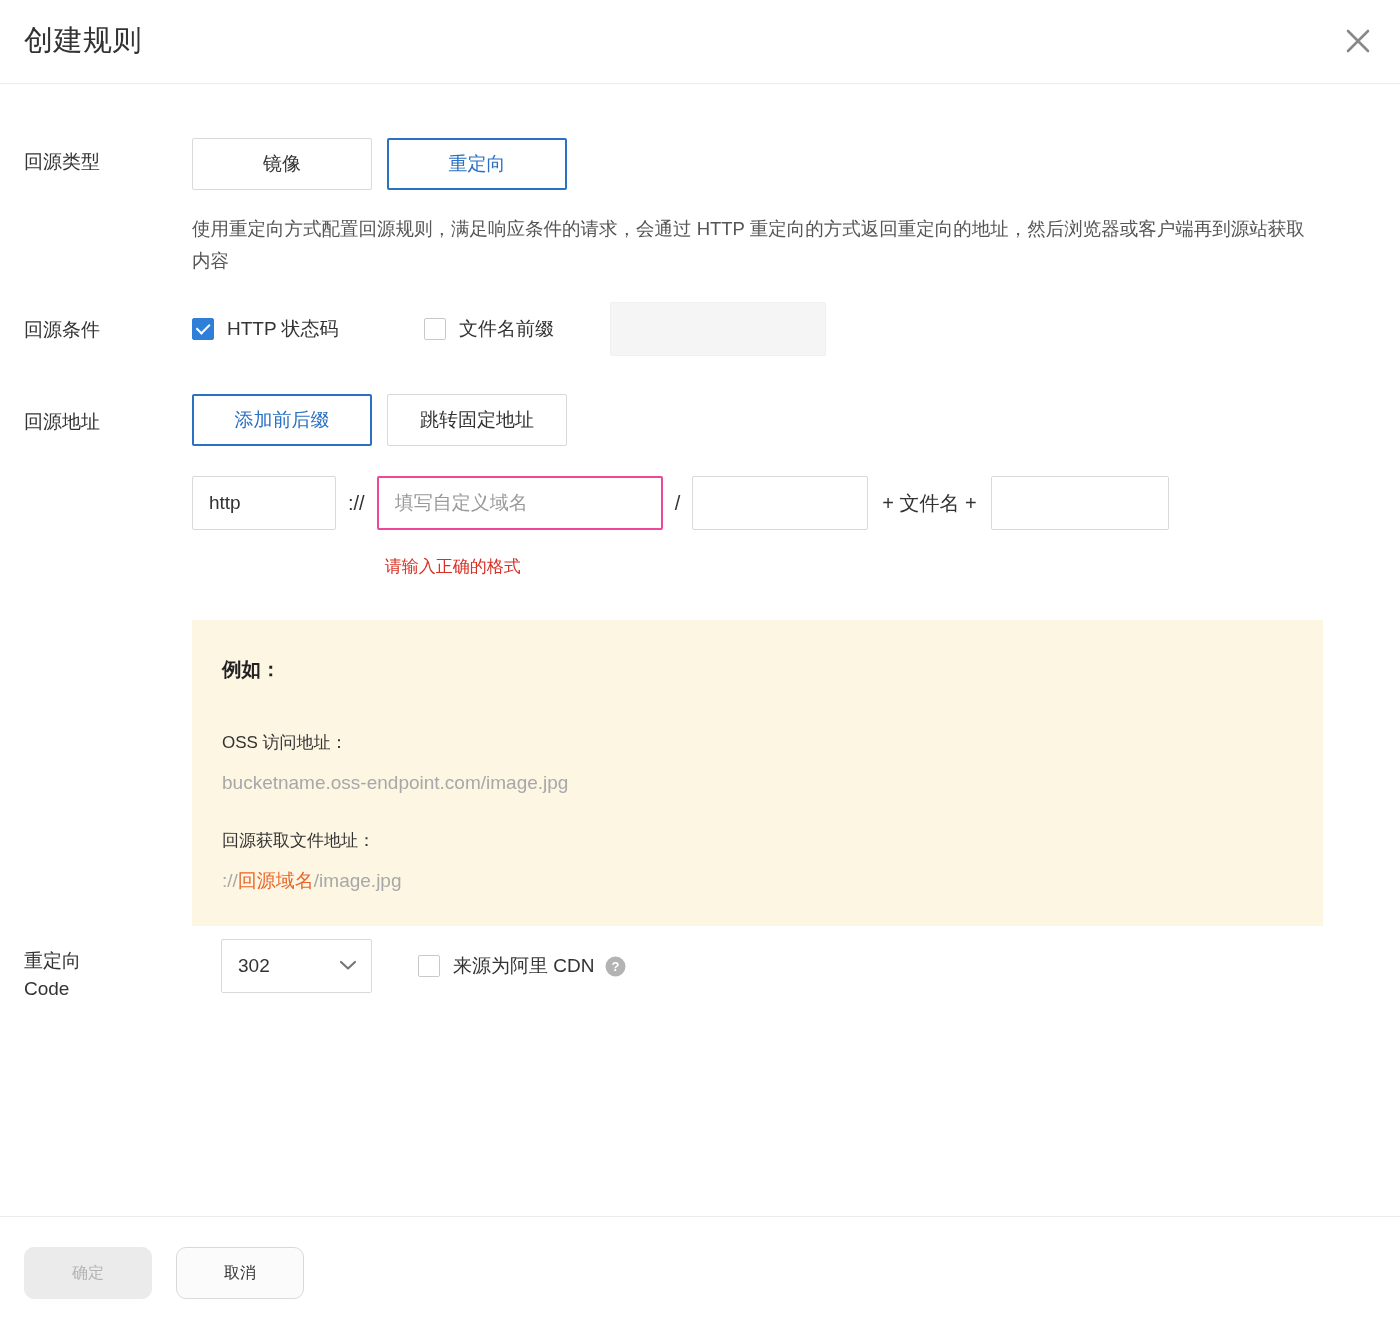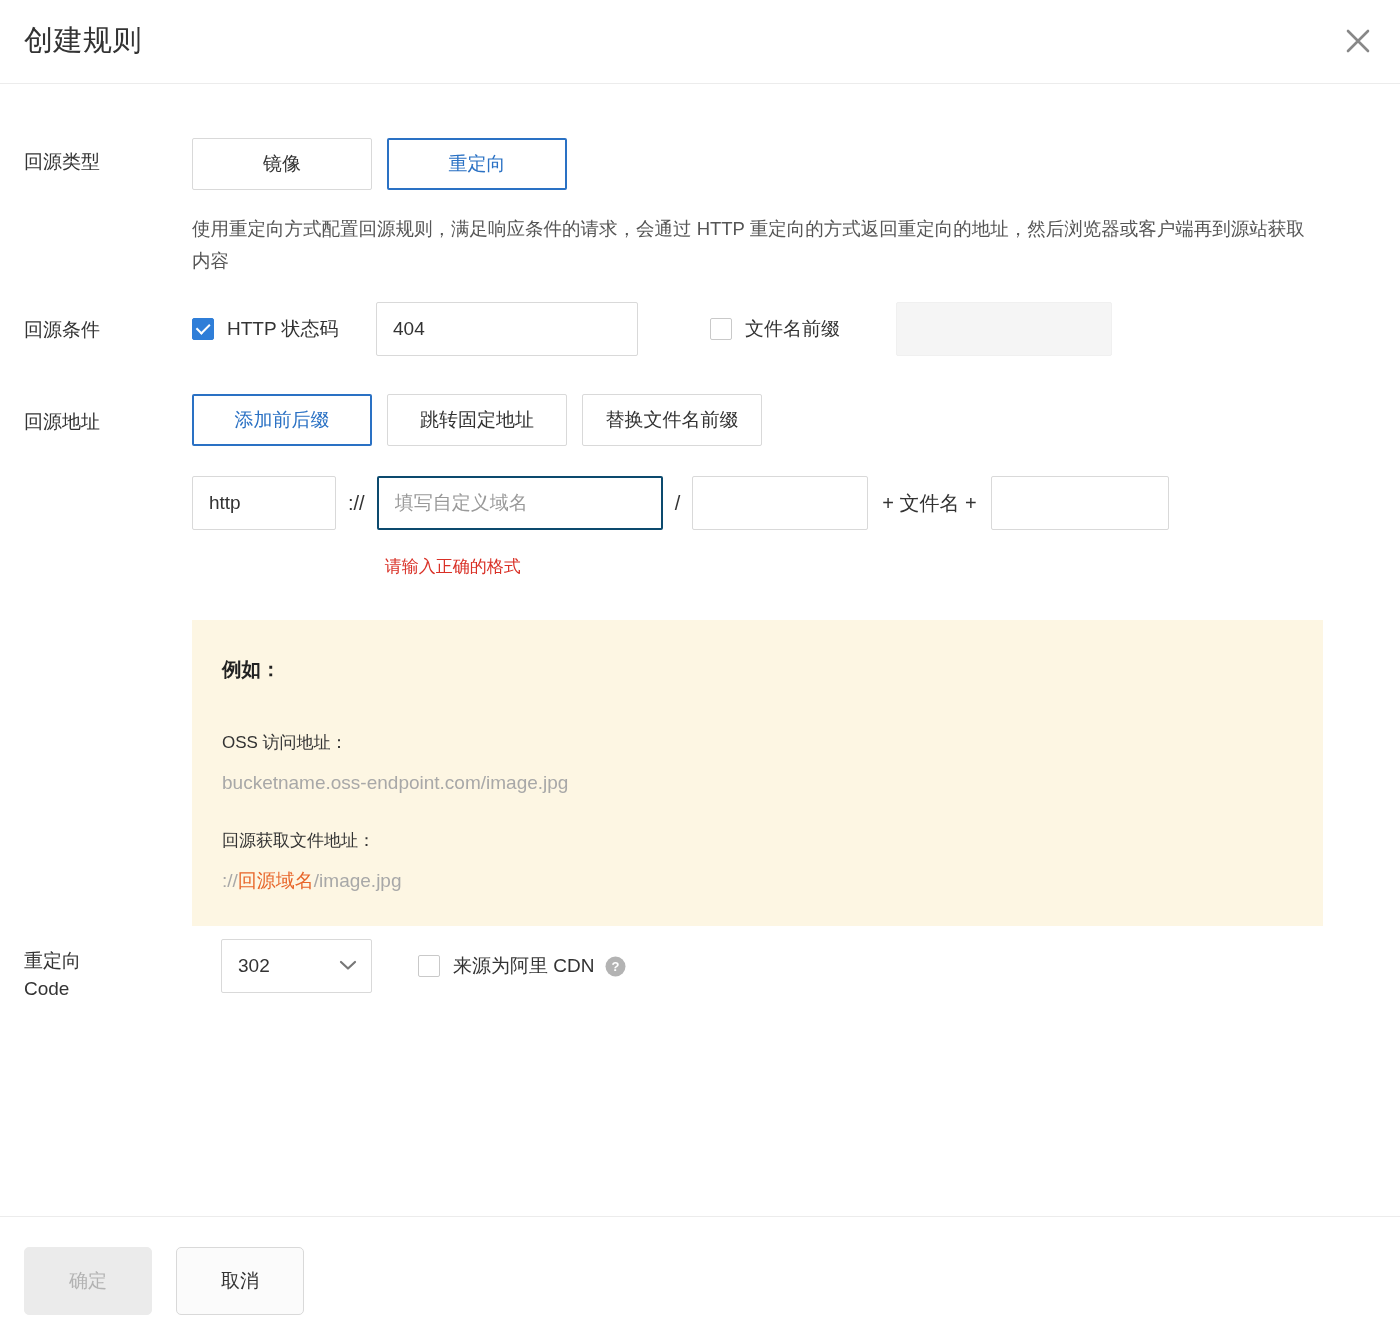--- a/index.html
+++ b/index.html
@@ -146,21 +146,21 @@
     color: #333333;
     padding: 0 16px;
     outline: none;
   }
   .txt-input::placeholder { color: #999999; }
   .txt-input.disabled {
     background: #f5f5f5;
     border-color: #f0f0f0;
     color: #bbbbbb;
   }
-  .txt-input.error { border: 2px solid #0c4a6e; }
+  .txt-input.error { border: 2px solid #ec4899; }
 
   .sep-text {
     font-size: 20px;
     color: #333333;
     line-height: 54px;
     white-space: nowrap;
   }
 
   .err-msg {
     color: #d93026;
@@ -237,26 +237,26 @@
     position: absolute;
     left: 0;
     right: 0;
     bottom: 0;
     height: 103px;
     border-top: 1px solid #ececec;
   }
   .footer-btn {
     position: absolute;
     top: 30px;
-    height: 68px;
+    height: 52px;
     min-width: 128px;
     padding: 0 24px;
-    font-size: 19px;
+    font-size: 16px;
     font-family: inherit;
-    border-radius: 5px;
+    border-radius: 10px;
     display: flex;
     align-items: center;
     justify-content: center;
   }
   .footer-btn.primary-disabled {
     left: 24px;
     background: #ebebeb;
     border: 1px solid #ebebeb;
     color: #b3b3b3;
     cursor: not-allowed;
@@ -296,38 +296,36 @@
 
   <div class="row" style="top:218px;">
     <div class="row-label" style="top:14px;">回源条件</div>
     <div class="row-content">
       <div style="display:flex; align-items:center;">
 
         <label class="cb-wrap" style="width:160px;">
           <span class="cb-box checked"></span>
           <span class="cb-label">HTTP 状态码</span>
         </label>
-        <input class="txt-input" style="width: 262px; margin-left: 24px;" value="404">
 
         <label class="cb-wrap" style="margin-left:72px; width:160px;">
           <span class="cb-box"></span>
           <span class="cb-label">文件名前缀</span>
         </label>
         <input class="txt-input disabled" style="width: 216px; margin-left: 26px;" disabled="" value="">
       </div>
     </div>
   </div>
 
   <div class="row" style="top:310px;">
     <div class="row-label" style="top:14px;">回源地址</div>
     <div class="row-content">
       <div class="seg-group">
         <button class="seg-btn active">添加前后缀</button>
         <button class="seg-btn">跳转固定地址</button>
-        <button class="seg-btn">替换文件名前缀</button>
       </div>
 
       <div style="display:flex; align-items:flex-start; margin-top:30px;">
         <input class="txt-input" style="width: 144px;" value="http">
         <span class="sep-text" style="margin:0 12px;">://</span>
         <div>
           <input class="txt-input error" style="width: 286px;" placeholder="填写自定义域名">
           <div class="err-msg" style="margin-top:24px; margin-left:8px;">请输入正确的格式</div>
         </div>
         <span class="sep-text" style="margin:0 12px;">/</span>

